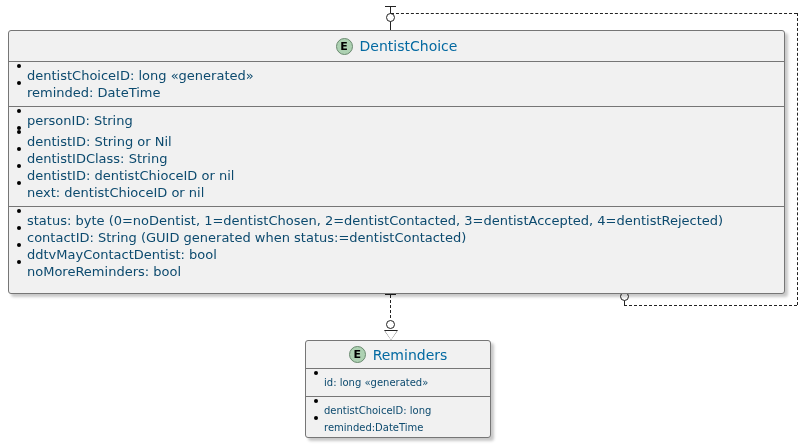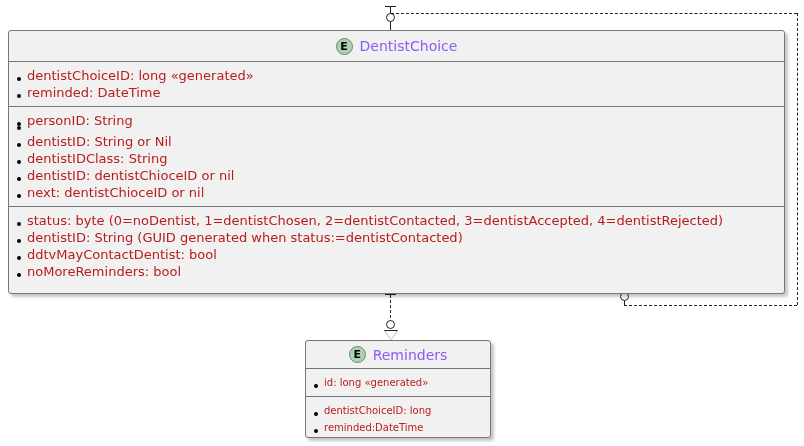--- a/index.html
+++ b/index.html
@@ -30,21 +30,21 @@
   }
   .entity-title {
     display: flex;
     align-items: center;
     justify-content: center;
     gap: 7px;
     box-sizing: border-box;
   }
   .entity-title .title-text {
     font-size: 14px;
-    color: #8b5cf6;
+    color: #0369a1;
     white-space: nowrap;
   }
   .ent-icon {
     width: 17px;
     height: 17px;
     border-radius: 50%;
     background: #ADD1B2;
     border: 1px solid #6a8a70;
     display: flex;
     align-items: center;
@@ -61,25 +61,25 @@
     height: 0;
     font-size: 0;
     line-height: 0;
   }
   .compartment {
     padding: 5px 6px 5px 8px;
     box-sizing: border-box;
   }
   .attr {
     font-size: 13px;
-    color: #b91c1c;
+    color: #0c4a6e;
     line-height: 17px;
     white-space: nowrap;
     display: flex;
-    align-items: flex-end;
+    align-items: flex-start;
   }
   .bullet {
     display: inline-block;
     width: 4px;
     height: 4px;
     border-radius: 50%;
     background: #000000;
     margin-right: 6px;
     flex: 0 0 auto;
     position: relative;
@@ -240,21 +240,21 @@
         </div>
     </div>
     <div class="divider"></div>
     <div class="compartment">
       <div class="attr">
           <span class="bullet"></span>
           <span>status: byte (0=noDentist, 1=dentistChosen, 2=dentistContacted, 3=dentistAccepted, 4=dentistRejected)</span>
         </div>
       <div class="attr">
           <span class="bullet"></span>
-          <span>dentistID: String (GUID generated when status:=dentistContacted)</span>
+          <span>contactID: String (GUID generated when status:=dentistContacted)</span>
         </div>
       <div class="attr">
           <span class="bullet"></span>
           <span>ddtvMayContactDentist: bool</span>
         </div>
       <div class="attr">
           <span class="bullet"></span>
           <span>noMoreReminders: bool</span>
         </div>
     </div>

